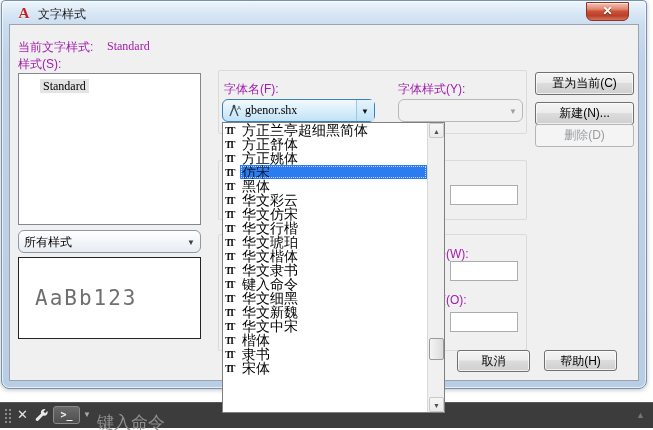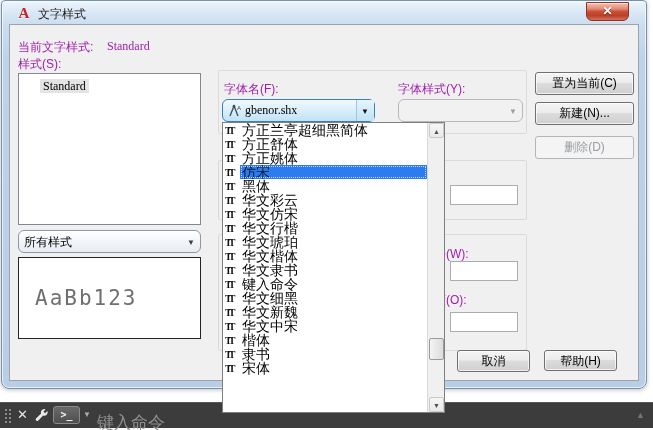--- a/index.html
+++ b/index.html
@@ -163,21 +163,21 @@
     <span class="carrow">▼</span>
   </div>
 
   <div class="combo disabled" style="left:398px;top:99px;width:125px;">
     <span class="ctext"></span>
     <span class="carrow">▼</span>
   </div>
 
   <div class="btn" style="left:535px;top:72px;width:99px;">置为当前(C)</div>
   <div class="btn" style="left:535px;top:102px;width:99px;">新建(N)...</div>
-  <div class="btn disabled" style="left:535px;top:136px;width:99px;">删除(D)</div>
+  <div class="btn disabled" style="left:535px;top:124px;width:99px;">删除(D)</div>
 
   <div class="group" style="left:218px;top:160px;width:309px;height:60px;">
     <span class="group-label">大小</span>
   </div>
   <div class="field latin" style="left:450px;top:185px;"></div>
 
   <div class="group" style="left:218px;top:234px;width:309px;height:117px;">
     <span class="group-label">效果</span>
   </div>
   <span class="lbl" style="left:398px;top:246px;">宽度因子(W):</span>

